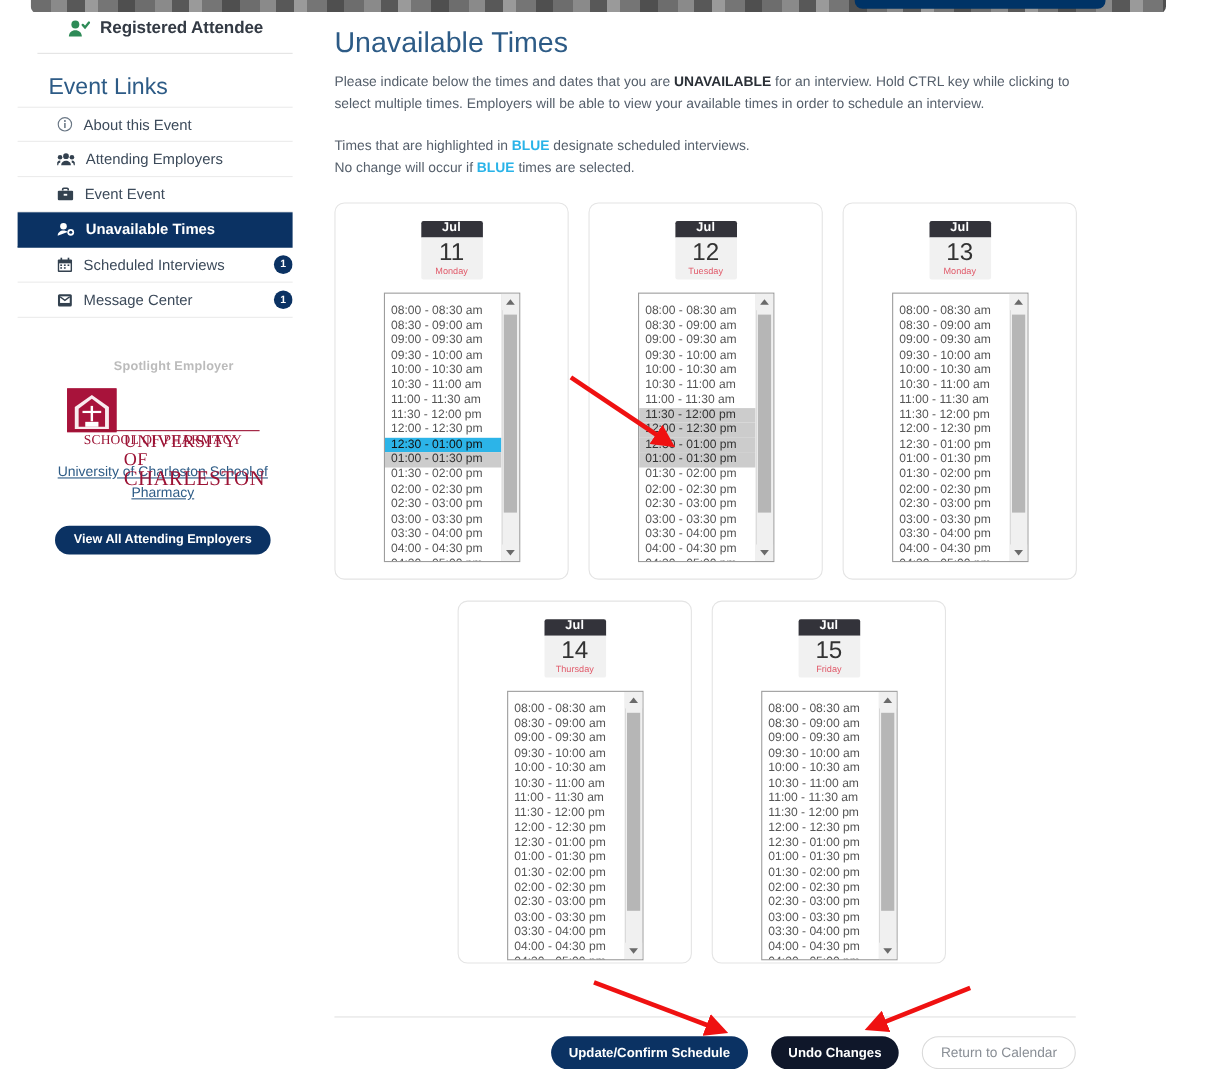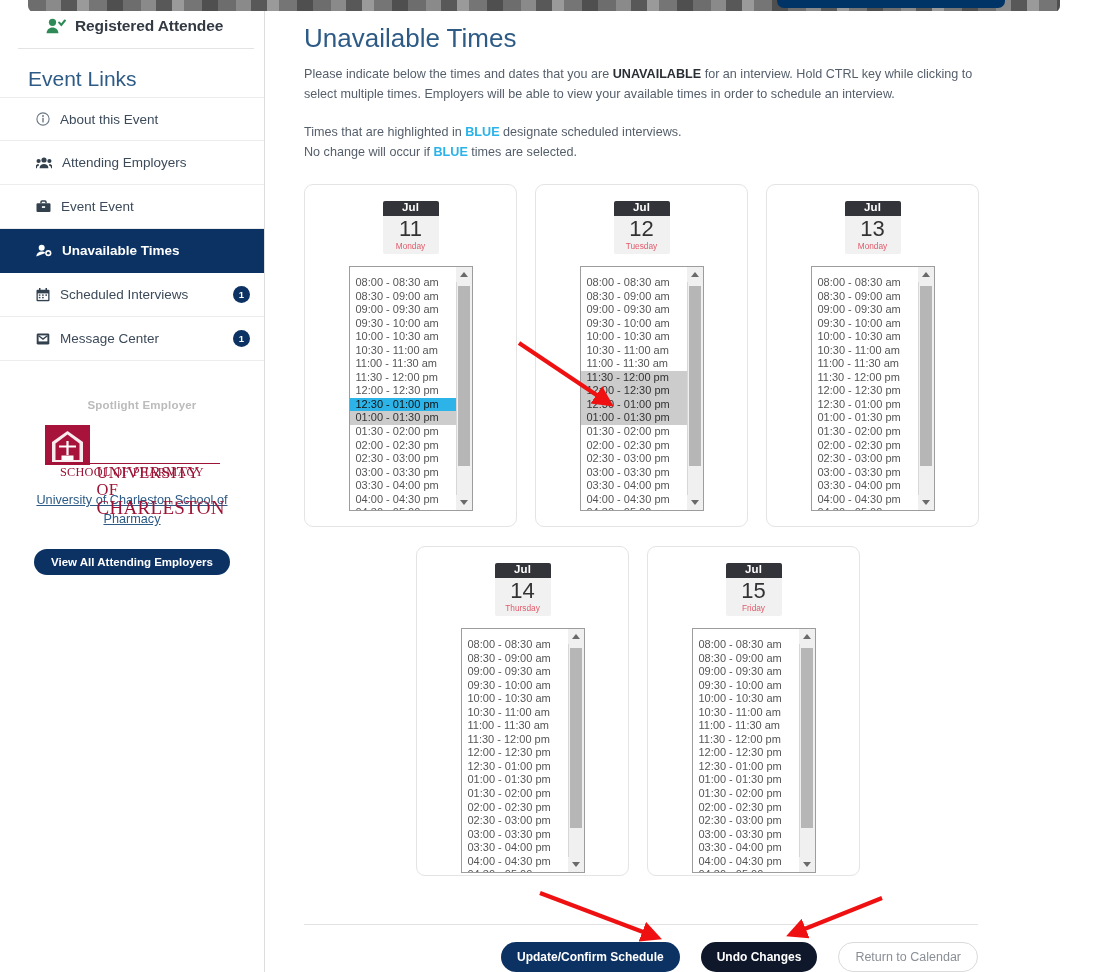--- a/index.html
+++ b/index.html
@@ -33,21 +33,21 @@
   }
   #banner-pill {
     position: absolute; top: -14px; left: 777px;
     width: 228px; height: 22px;
     background: #003366;
     border-radius: 7px;
   }
 
   
   #sidebar {
-    position: absolute; top: 11px; left: 0;
+    position: absolute; top: 11px; left: 16px;
     width: 265px; height: 961px;
     border-right: 1px solid #dddddd;
     background: #ffffff;
   }
   #main {
     position: absolute; top: 11px; left: 266px;
     width: 849px; height: 961px;
     background: #ffffff;
   }
 
@@ -67,21 +67,21 @@
 
   .event-links-title {
     font-size: 21px; color: #2d5b86;
     padding: 18px 0 6px 28px;
     font-weight: normal;
   }
   .nav-list { list-style: none; margin: 0; padding: 0; }
   .nav-item {
     display: flex; align-items: center;
     gap: 10px;
-    height: 44px;
+    height: 32px;
     padding-left: 36px; padding-right: 14px;
     border-bottom: 1px solid #ececec;
     font-size: 13.5px;
     color: #3c4a5a;
     position: relative;
     cursor: pointer;
   }
   .nav-item:first-child { border-top: 1px solid #ececec; }
   .nav-item.active {
     background: #0b3263; color: #ffffff;

